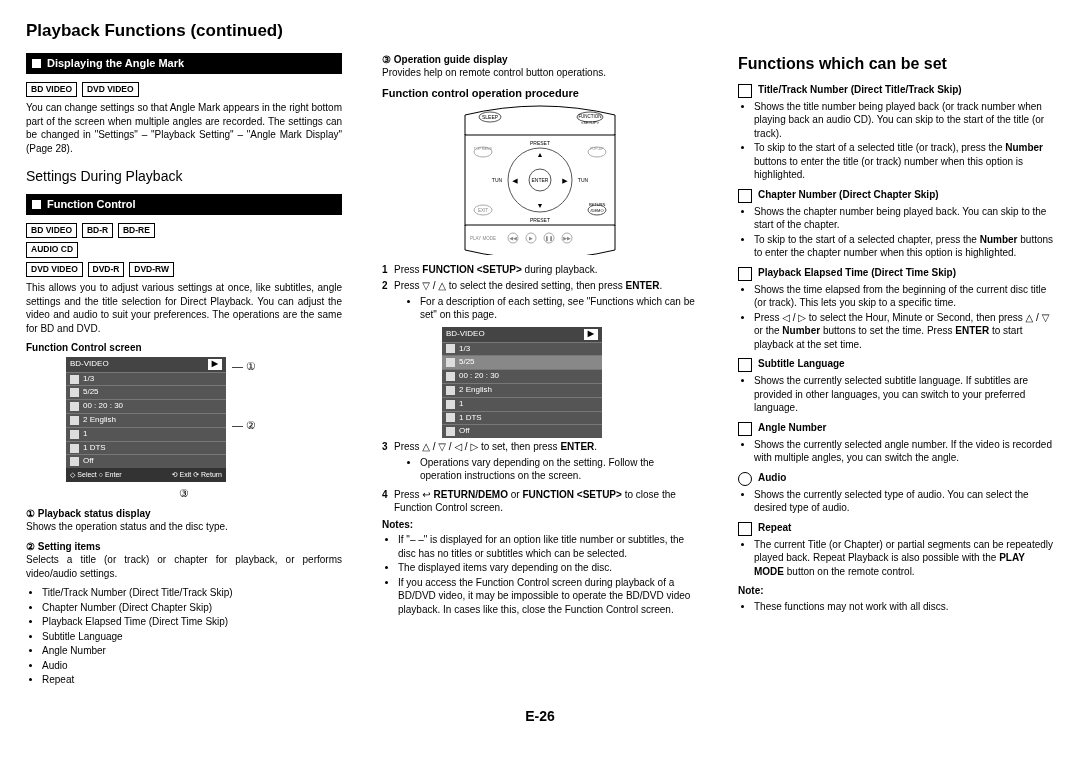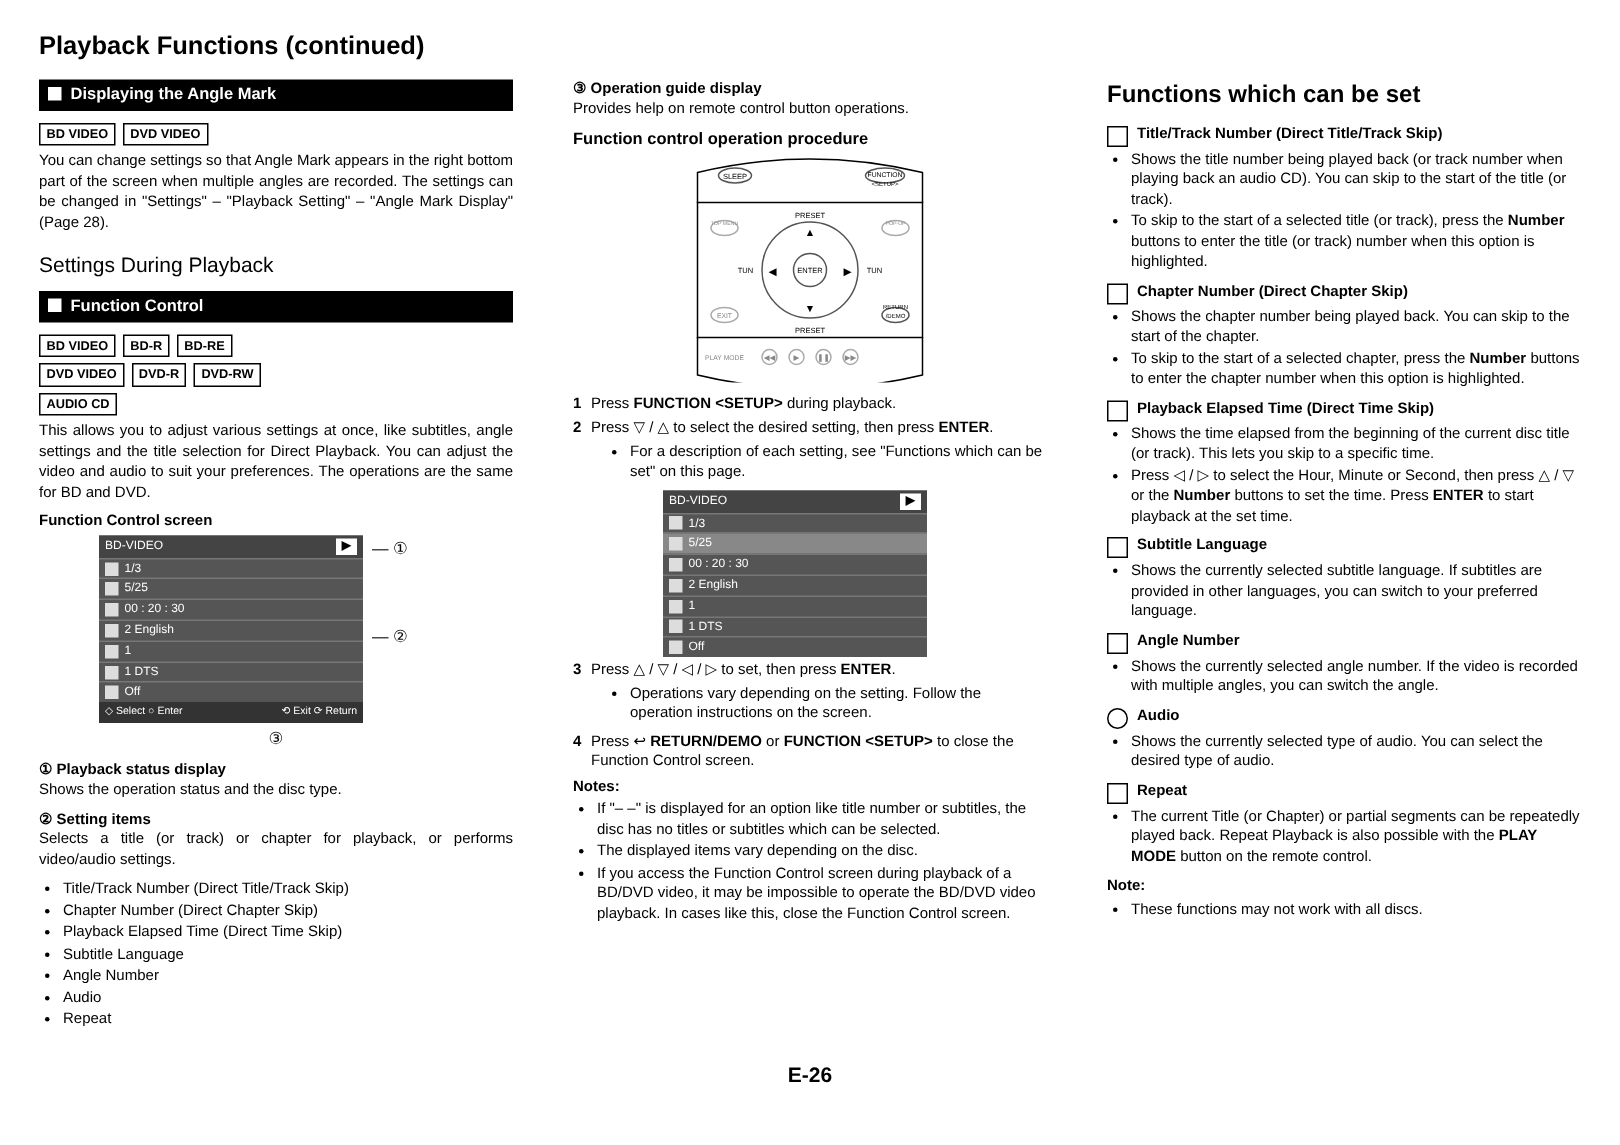--- a/index.html
+++ b/index.html
@@ -24,21 +24,21 @@
   .box-label {
     display: inline-block; border: 1px solid #000; padding: 1px 4px;
     font-size: 8.5px; font-weight: bold; margin: 0 2px 4px 0;
   }
   .bold { font-weight: bold; }
   p { margin: 0 0 6px 0; text-align: justify; }
   ul.bullets { list-style: disc; padding-left: 16px; margin: 2px 0 6px 0; }
   ul.bullets li { margin: 0 0 1px 0; }
   .circled { font-weight: bold; }
   .screen-img {
-    background:#555; width:176px; margin:2px 0 2px 40px; font-size:8px; color:#fff;
+    background:#555; width:160px; margin:2px 0 2px 40px; font-size:8px; color:#fff;
   }
   .screen-img .hdr { background:#444; padding:2px 4px; display:flex; justify-content:space-between; align-items:center;}
   .screen-img .play { background:#fff; color:#000; padding:0 4px; font-weight:bold;}
   .screen-img .row { display:flex; align-items:center; padding:1px 4px; border-top:1px solid #777;}
   .screen-img .ic { width:9px; height:9px; background:#ddd; margin-right:4px; display:inline-block;}
   .screen-img .ftr { background:#333; padding:2px 4px; font-size:7px; display:flex; justify-content:space-between;}
   .remote-svg { width: 210px; height:150px; margin: 0 auto 8px auto; display:block;}
   .icon-box { display:inline-block; width:12px; height:12px; border:1px solid #000; margin-right:6px; vertical-align:top; position:relative; top:1px;}
   .icon-circle { display:inline-block; width:12px; height:12px; border:1px solid #000; border-radius:50%; margin-right:6px; vertical-align:top; position:relative; top:1px;}
   .fn-item { display:flex; margin-bottom:3px;}
@@ -67,26 +67,26 @@
 
     <h2 class="section-title">Settings During Playback</h2>
 
     <div class="black-bar"><span class="sq"></span><span>Function Control</span></div>
     <div>
       <span class="box-label">BD VIDEO</span>
       <span class="box-label">BD-R</span>
       <span class="box-label">BD-RE</span>
     </div>
     <div>
+      <span class="box-label">AUDIO CD</span>
+    </div>
+    <div>
       <span class="box-label">DVD VIDEO</span>
       <span class="box-label">DVD-R</span>
       <span class="box-label">DVD-RW</span>
-    </div>
-    <div>
-      <span class="box-label">AUDIO CD</span>
     </div>
     <p>This allows you to adjust various settings at once, like subtitles, angle settings and the title selection for Direct Playback. You can adjust the video and audio to suit your preferences. The operations are the same for BD and DVD.</p>
     <div class="bold">Function Control screen</div>
 
     <div style="display:flex; align-items:flex-start;">
       <div class="screen-img">
         <div class="hdr">
             <span>BD-VIDEO</span>
             <span class="play">▶</span>
           </div>

